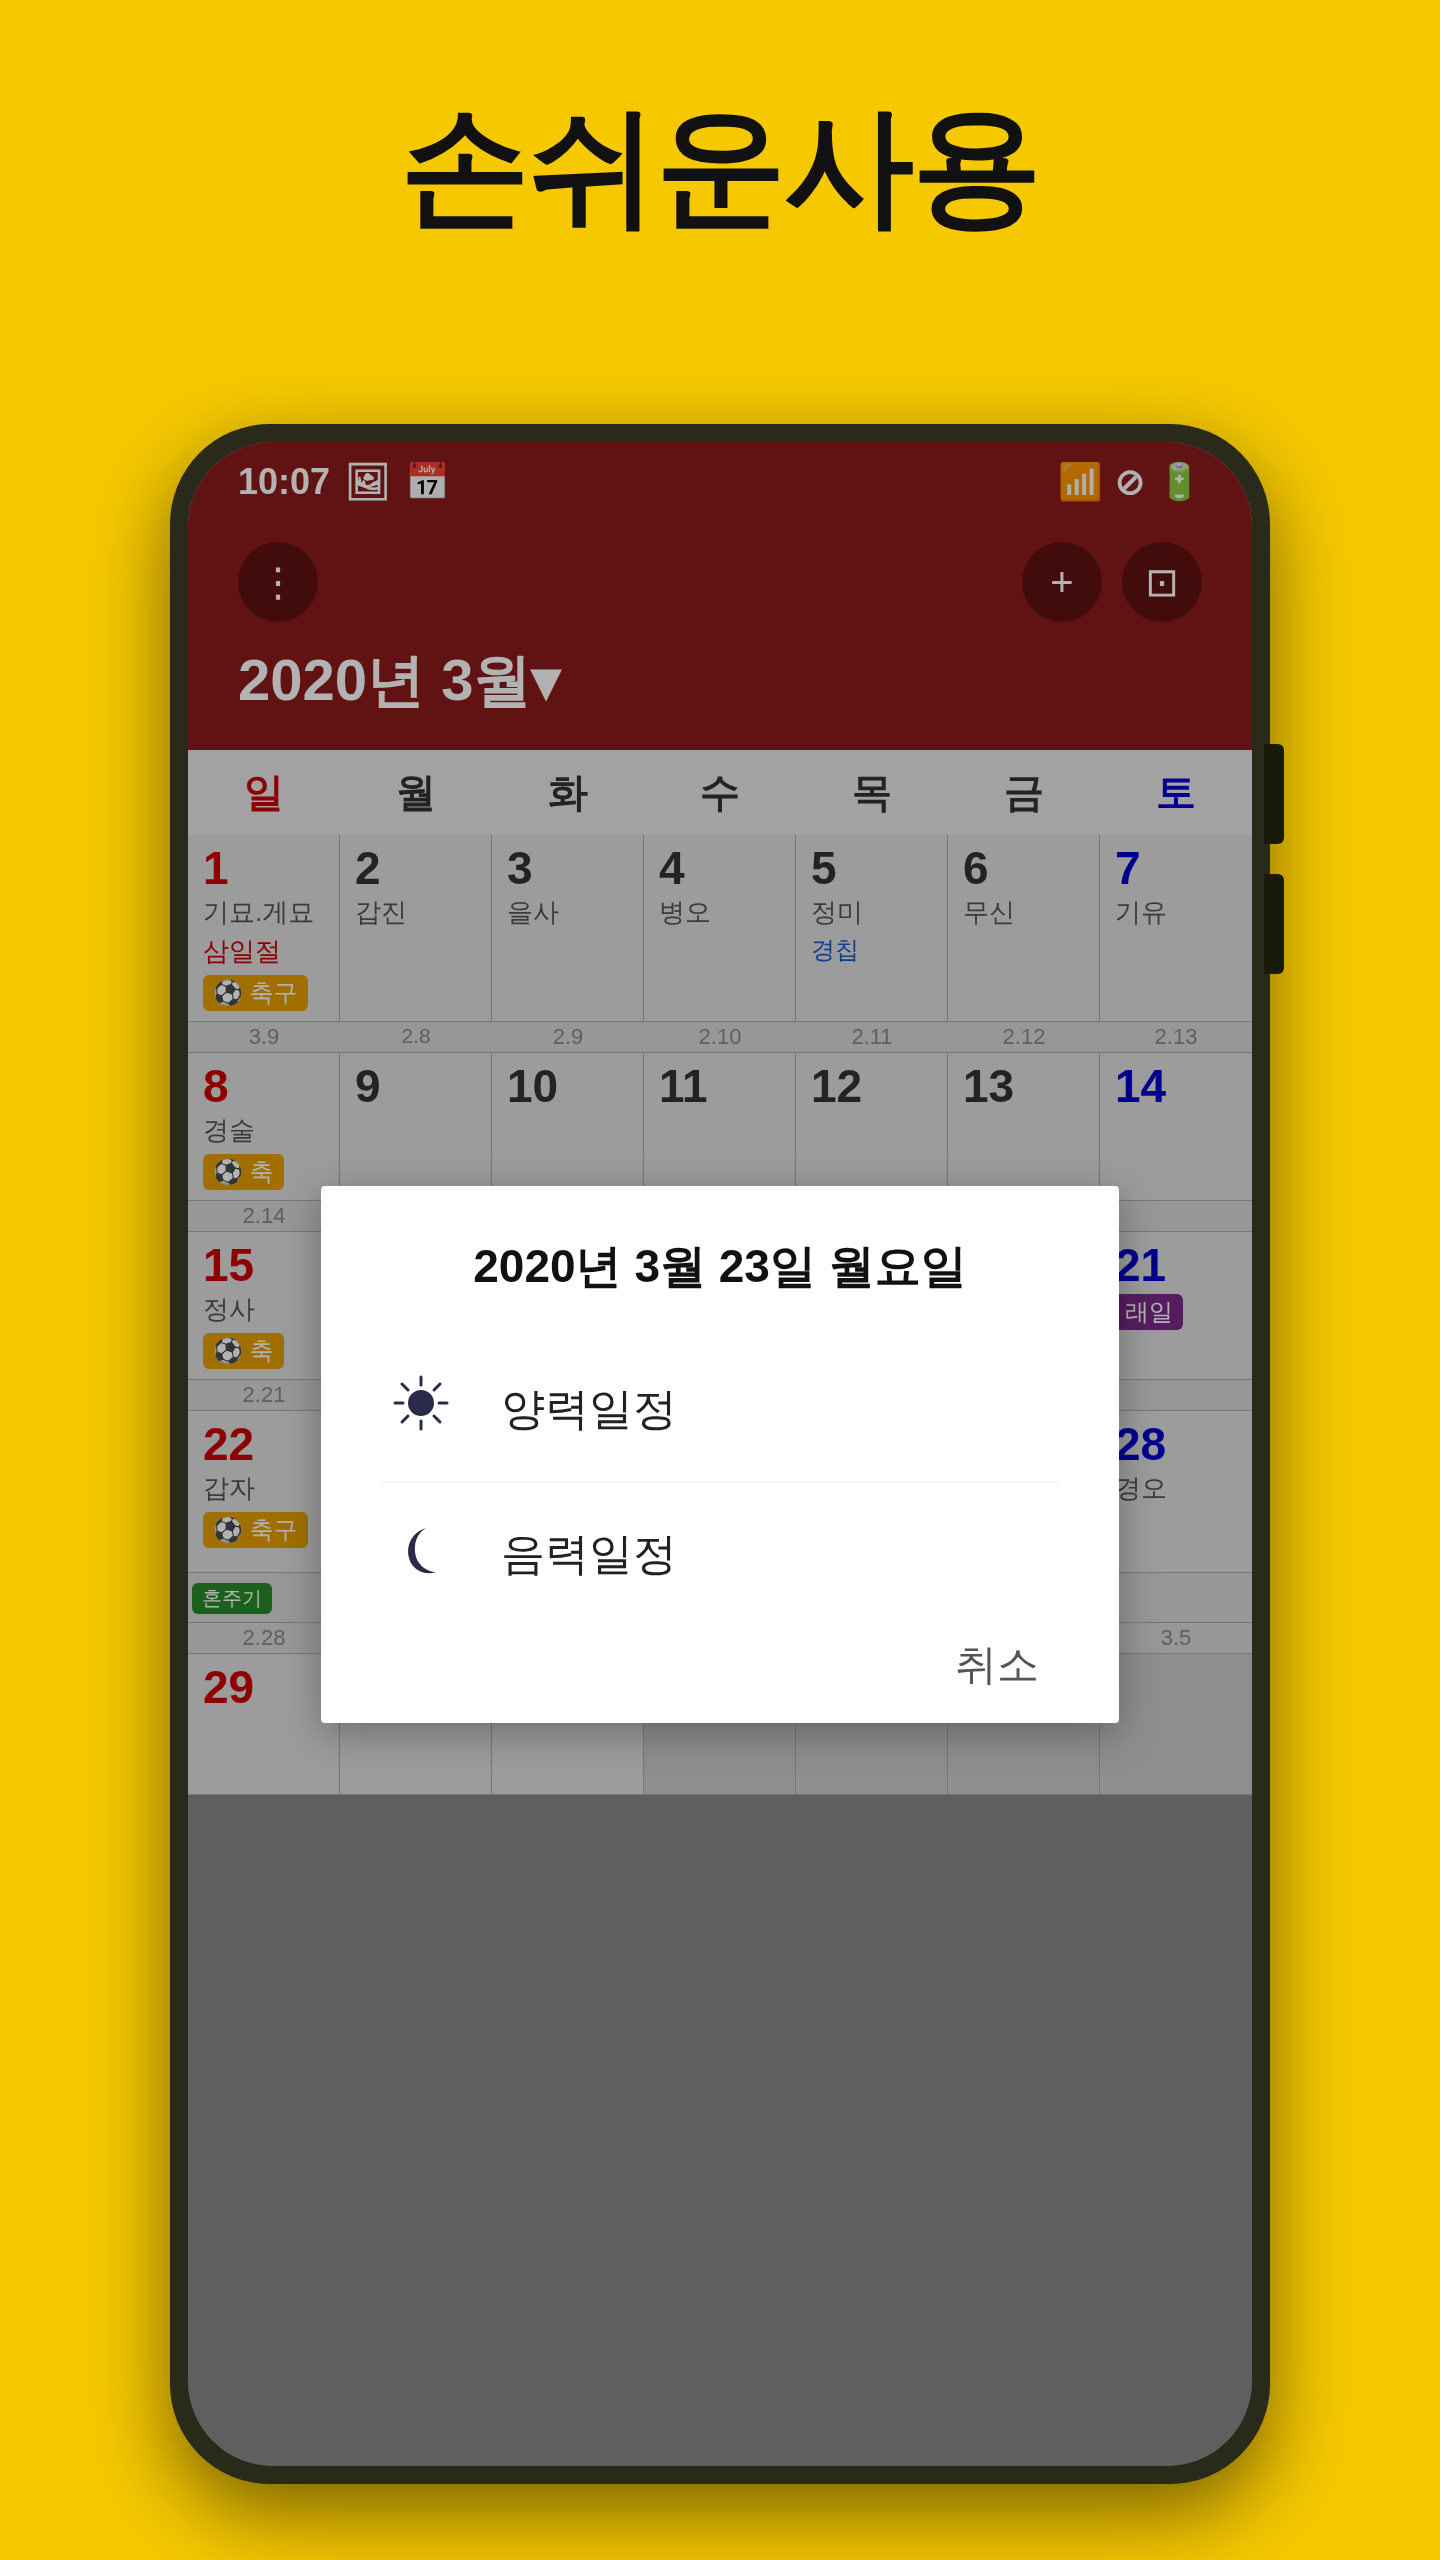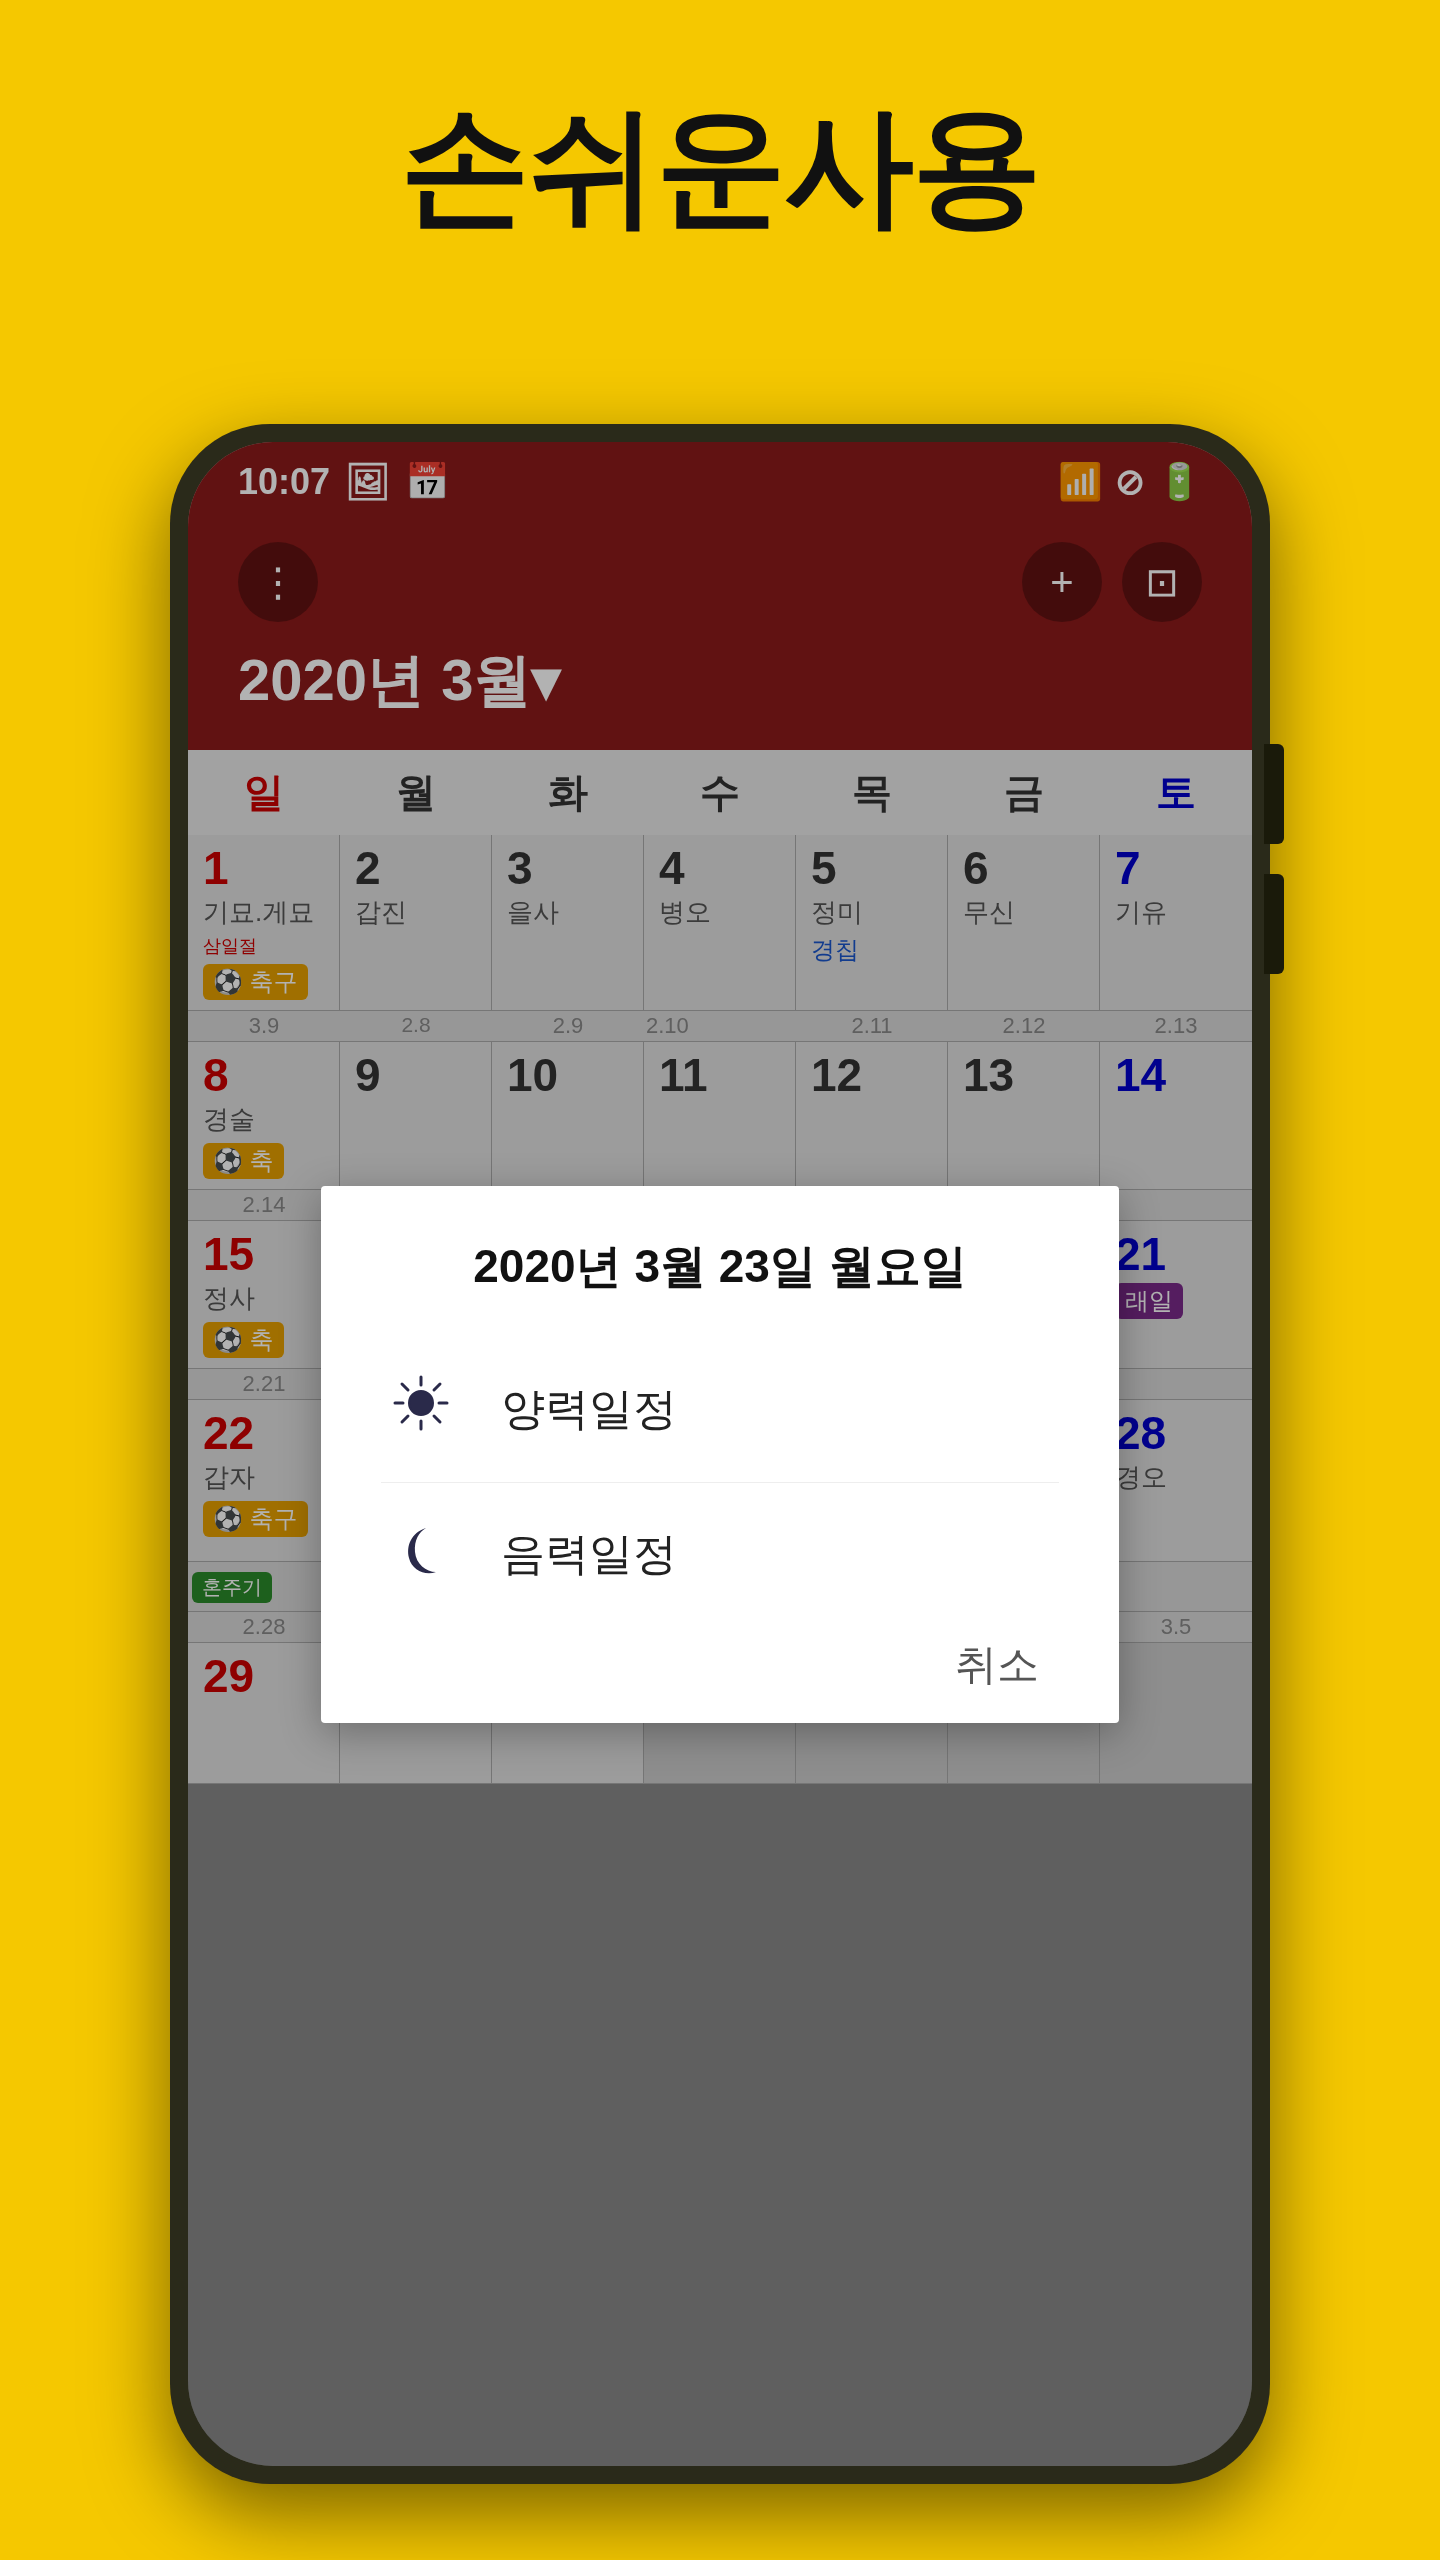--- a/index.html
+++ b/index.html
@@ -152,21 +152,21 @@
       align-items: center;
       justify-content: center;
     }
 
     .lunar-text {
       font-size: 26px;
       color: #555;
       margin-top: 4px;
     }
     .holiday-text {
-      font-size: 18px;
+      font-size: 26px;
       color: #cc0000;
       margin-top: 4px;
     }
     .minor-text {
       font-size: 24px;
       color: #1a56cc;
       margin-top: 4px;
     }
 
     
@@ -348,21 +348,21 @@
           <div class="calendar-day">
             <div class="day-number blue">7</div>
             <div class="lunar-text">기유</div>
           </div>
         </div>
 
         <div class="calendar-week" style="min-height:30px;background:#d8d8d8;">
           <div style="text-align:center;font-size:22px;color:#888;padding:2px;">3.9</div>
           <div style="text-align:center;font-size:21px;color:#888;padding:2px;">2.8</div>
           <div style="text-align:center;font-size:22px;color:#888;padding:2px;">2.9</div>
-          <div style="text-align:left;font-size:22px;color:#888;padding:2px;">2.10</div>
+          <div style="text-align:center;font-size:22px;color:#888;padding:2px;">2.10</div>
           <div style="text-align:center;font-size:22px;color:#888;padding:2px;">2.11</div>
           <div style="text-align:center;font-size:22px;color:#888;padding:2px;">2.12</div>
           <div style="text-align:center;font-size:22px;color:#888;padding:2px;">2.13</div>
         </div>
 
         <div class="calendar-week">
           <div class="calendar-day">
             <div class="day-number red">8</div>
             <div class="lunar-text">경술</div>
             <div class="event-tag event-soccer">⚽ 축</div>

